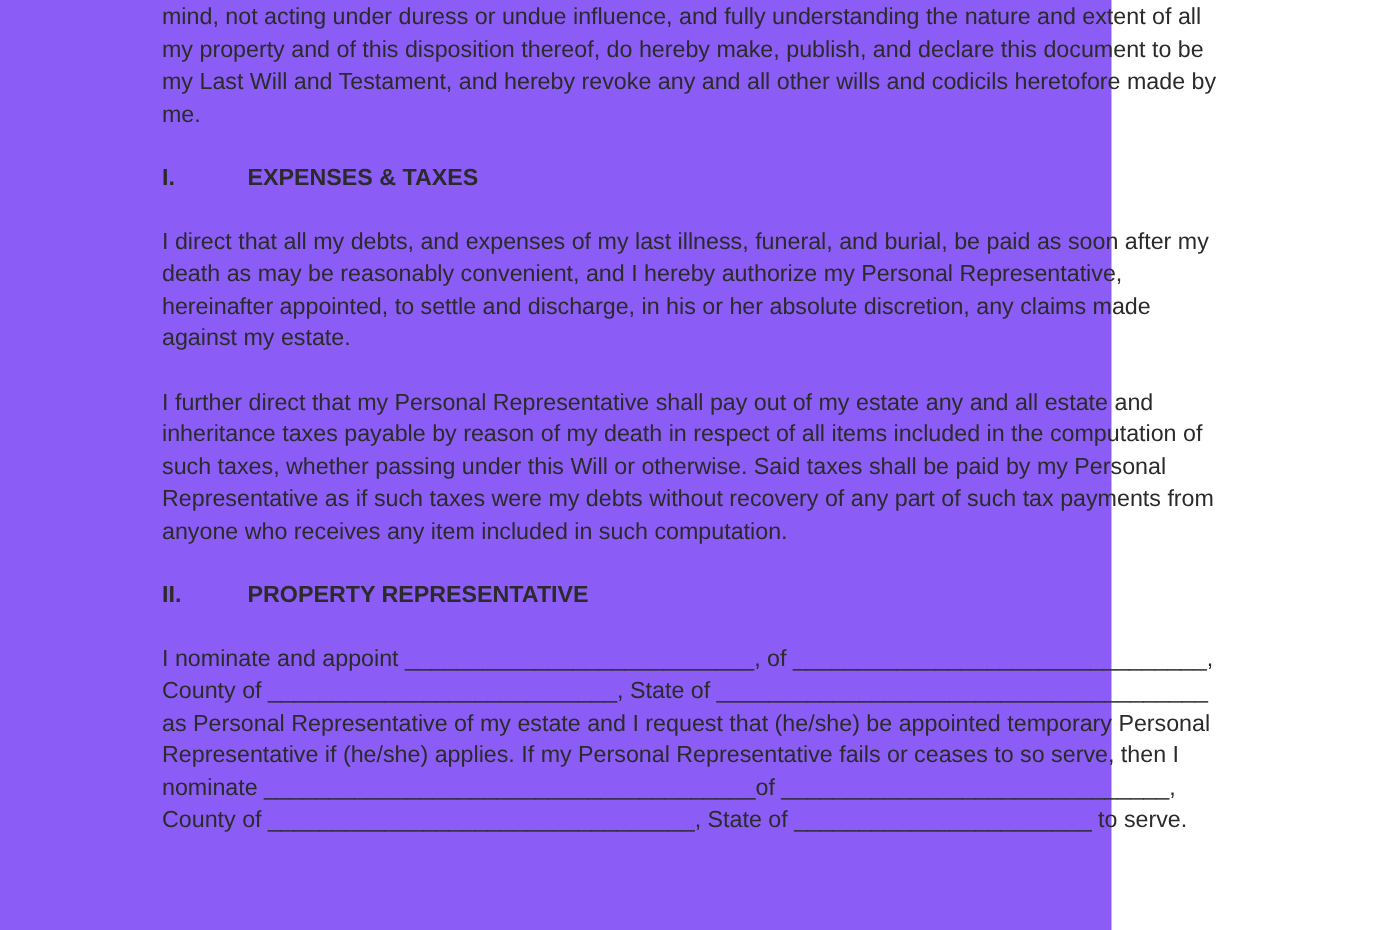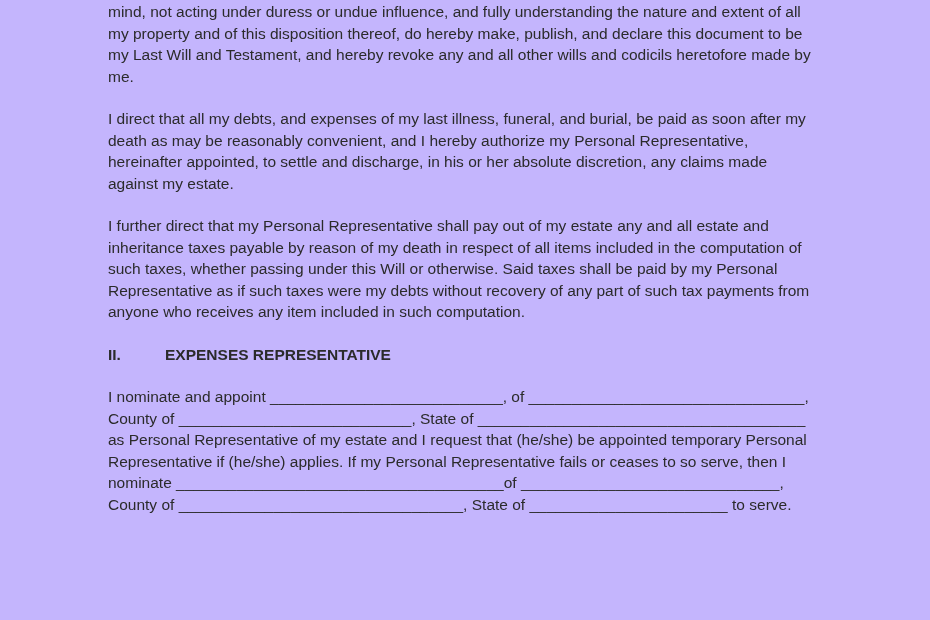--- a/index.html
+++ b/index.html
@@ -9,23 +9,23 @@
     body {
       width: 930px;
       height: 620px;
       background: #ffffff;
       overflow: hidden;
       font-family: "Liberation Sans", sans-serif;
       color: #2b2b2b;
     }
     .page {
       position: relative;
-      width: 930px;
+      width: 741px;
       height: 620px;
-      background: #c4b5fd;
+      background: #8b5cf6;
     }
     .content {
       position: absolute;
       left: 108px;
       top: 1px;
       width: 712px;
       font-size: 15.5px;
       line-height: 21.5px;
       text-align: left;
     }
@@ -43,26 +43,29 @@
     }
   </style>
 </head>
 <body>
 
 <div class="page">
   <div class="content">
 
     <p class="para">mind, not acting under duress or undue influence, and fully understanding the nature and extent of all my property and of this disposition thereof, do hereby make, publish, and declare this document to be my Last Will and Testament, and hereby revoke any and all other wills and codicils heretofore made by me.</p>
 
+    <div class="heading">
+      <span class="num">I.</span><span class="title">EXPENSES &amp; TAXES</span>
+    </div>
 
     <p class="para">I direct that all my debts, and expenses of my last illness, funeral, and burial, be paid as soon after my death as may be reasonably convenient, and I hereby authorize my Personal Representative, hereinafter appointed, to settle and discharge, in his or her absolute discretion, any claims made against my estate.</p>
 
     <p class="para">I further direct that my Personal Representative shall pay out of my estate any and all estate and inheritance taxes payable by reason of my death in respect of all items included in the computation of such taxes, whether passing under this Will or otherwise. Said taxes shall be paid by my Personal Representative as if such taxes were my debts without recovery of any part of such tax payments from anyone who receives any item included in such computation.</p>
 
     <div class="heading">
-      <span class="num">II.</span><span class="title">EXPENSES REPRESENTATIVE</span>
+      <span class="num">II.</span><span class="title">PROPERTY REPRESENTATIVE</span>
     </div>
 
     <p class="para">I nominate and appoint ___________________________, of ________________________________, County of ___________________________, State of ______________________________________ as Personal Representative of my estate and I request that (he/she) be appointed temporary Personal Representative if (he/she) applies. If my Personal Representative fails or ceases to so serve, then I nominate ______________________________________of ______________________________, County of _________________________________, State of _______________________ to serve.</p>
 
 
   </div>
 </div>
 
 </body></html>

